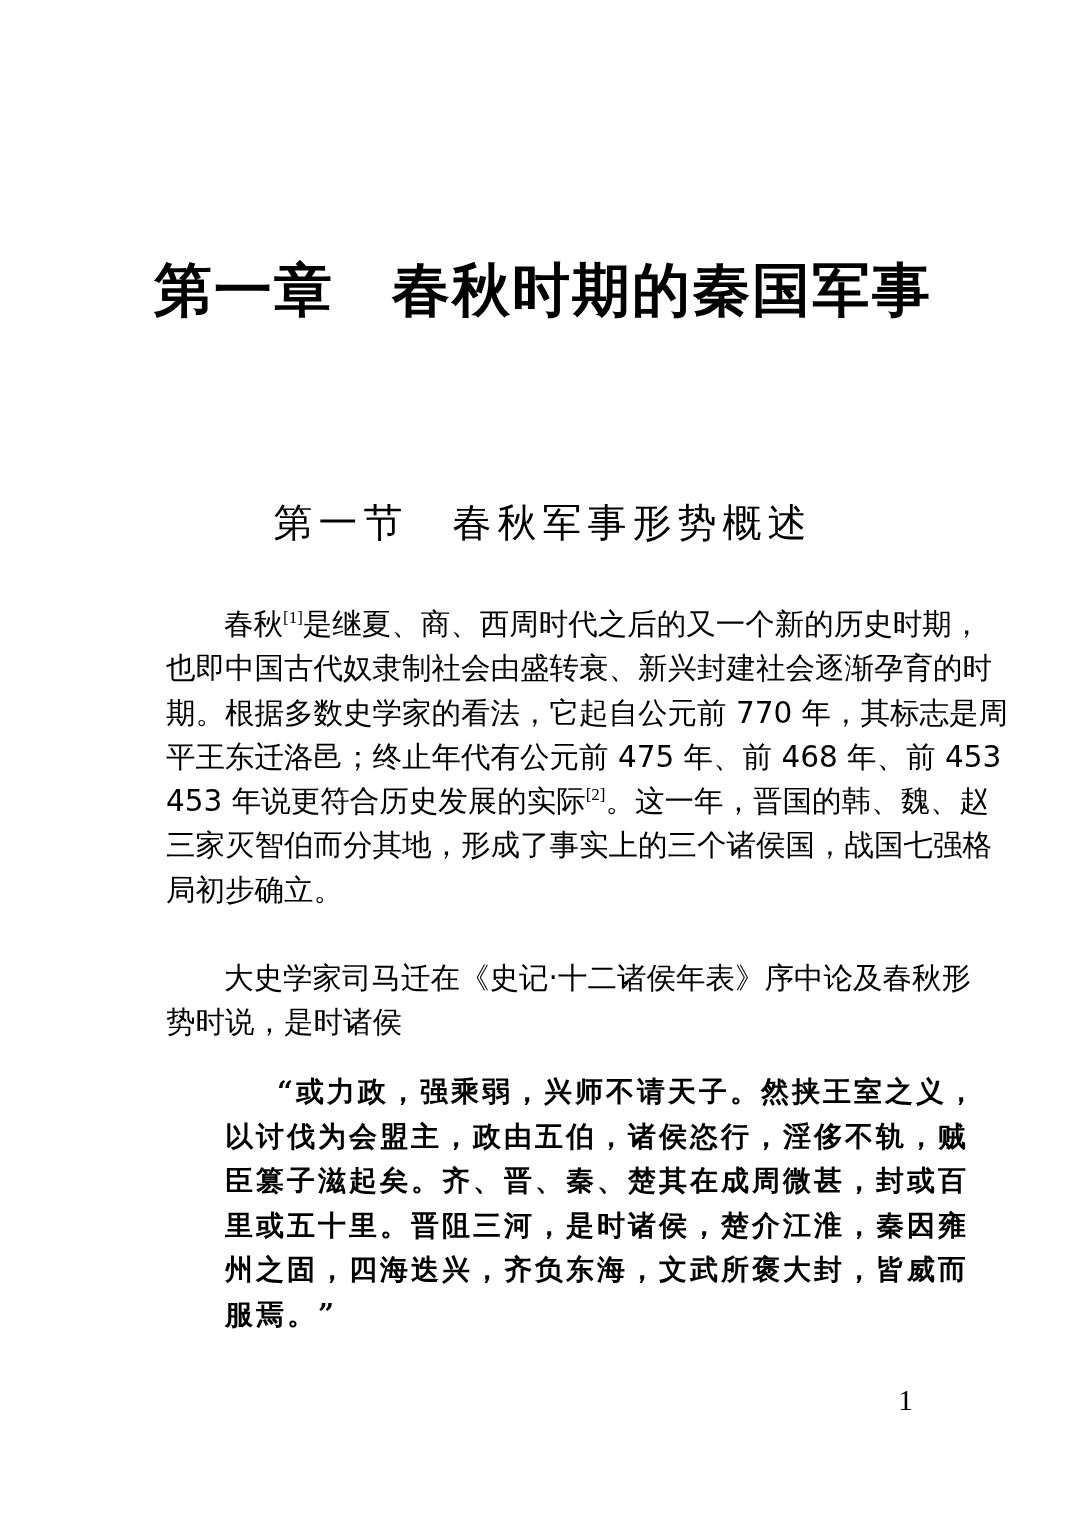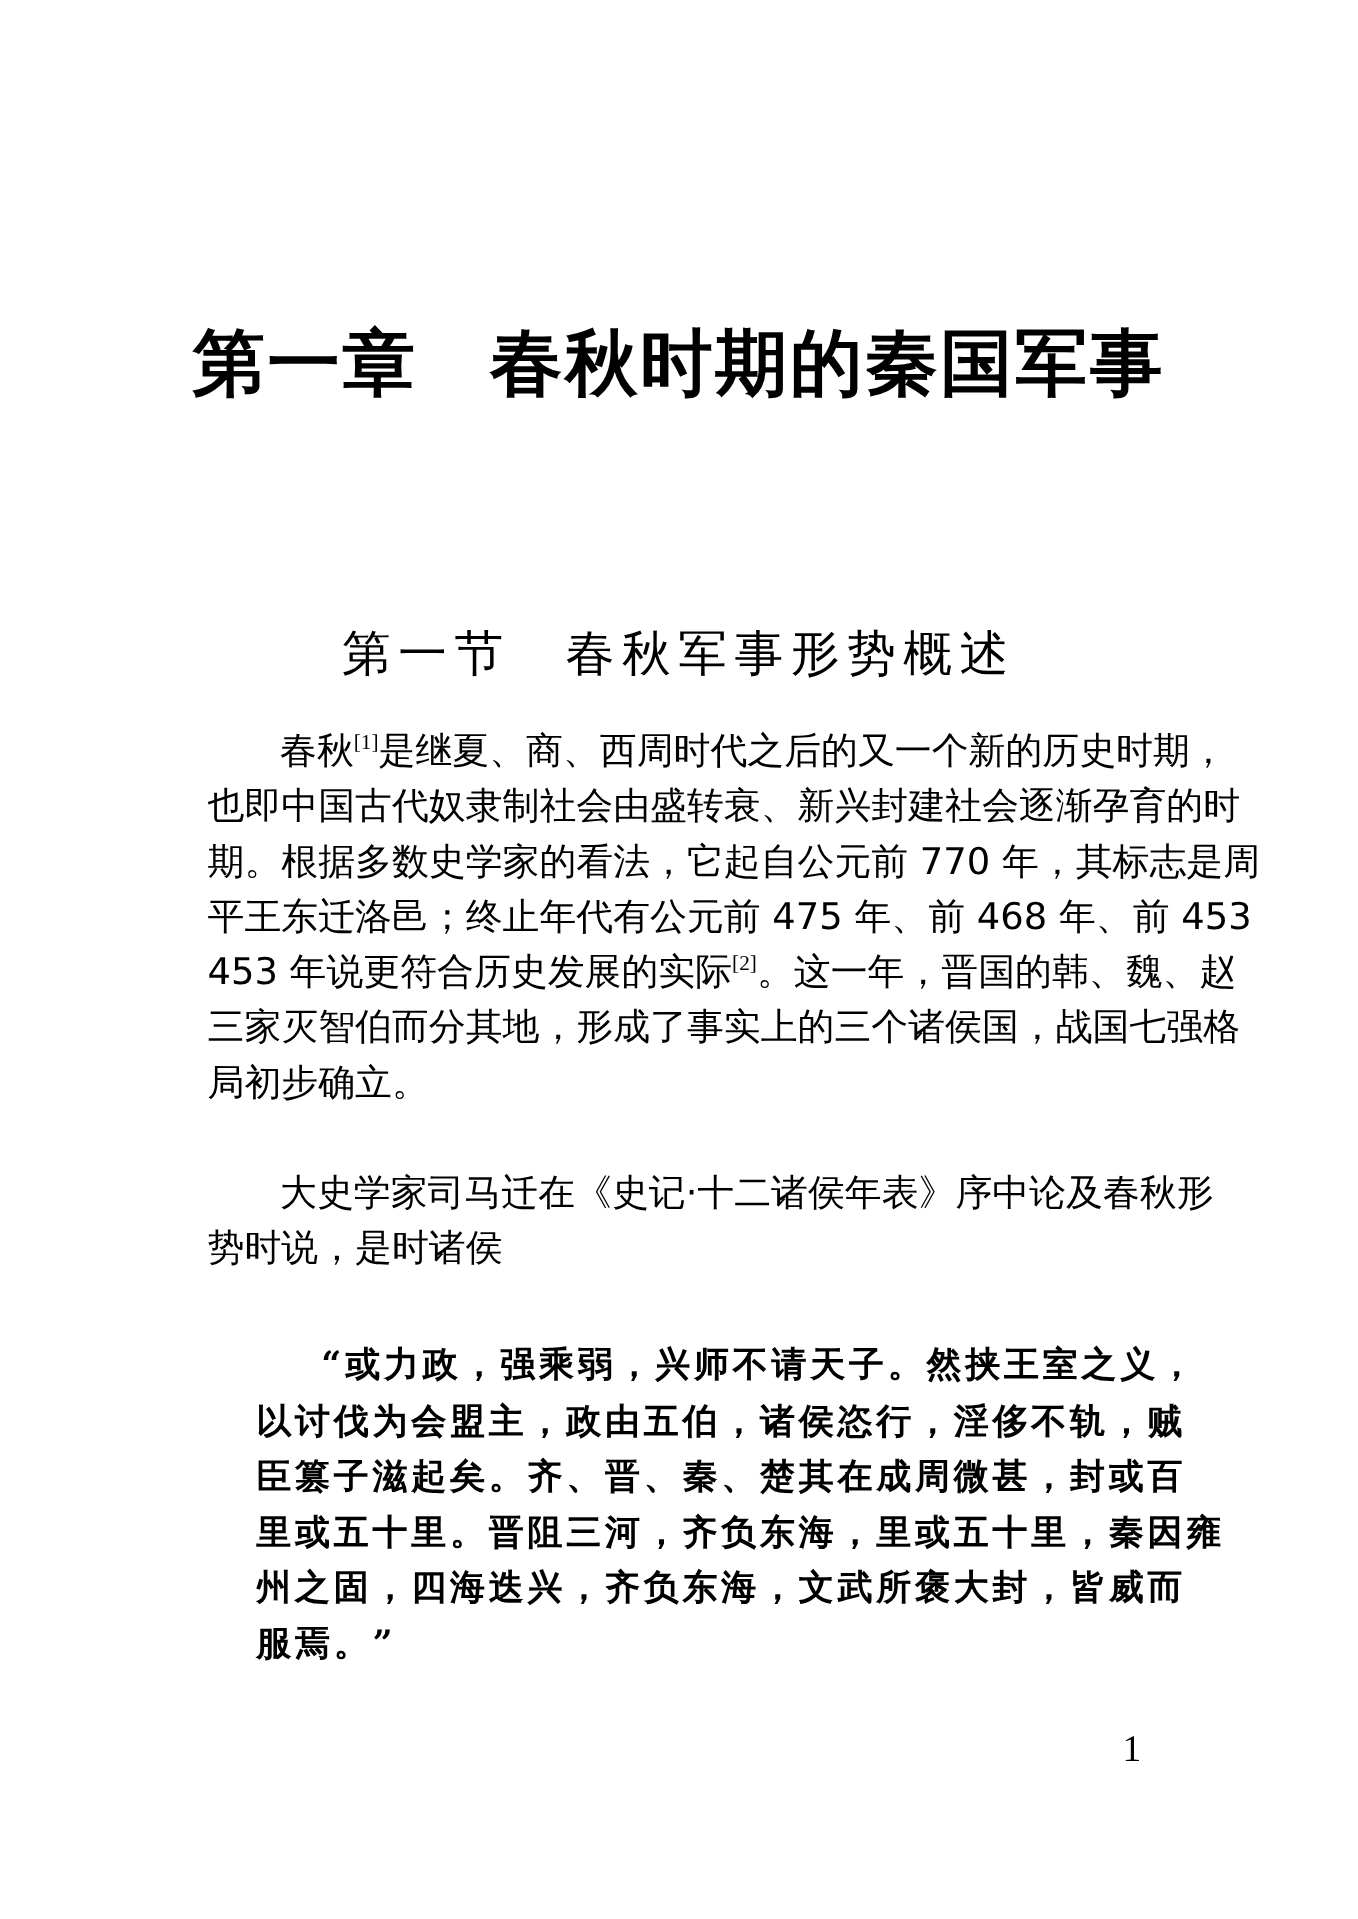--- a/index.html
+++ b/index.html
@@ -5,23 +5,23 @@
   html, body { margin:0; padding:0; background:#ffffff; }
   body { width:1086px; height:1535px; position:relative; overflow:hidden; color:#000; font-family:"DejaVu Serif", serif; }
   .chapter-title { position:absolute; left:0; width:1086px; top:252px; text-align:center; font-size:58px; font-weight:bold; letter-spacing:2px; white-space:nowrap; }
   .chapter-title .num { margin-right:58px;text-align:right; }
   .section-title { position:absolute; left:0; width:1086px; top:496px; text-align:center; font-size:39px; letter-spacing:6px; white-space:nowrap; }
   .section-title .num { margin-right:44px; }
   .body-text { position:absolute; left:166px; width:802px; font-size:29.5px; line-height:44.3px; font-family:"DejaVu Sans", sans-serif; }
   .p1 { top:578px; }
   .p2 { top:932px; }
   .line { white-space:nowrap; display:block; }
-  .indent { padding-left:58px; }
+  .indent { padding-left:58px;margin-top:24px; }
   sup { font-size:17px; vertical-align:super; line-height:0; font-family:"Liberation Serif", serif; }
-  .quote { position:absolute; left:205px; width:700px; top:1070px; font-size:28px; line-height:44.6px; font-family:"DejaVu Serif", serif; font-weight:bold; letter-spacing:3px; }
+  .quote { position:absolute; left:225px; width:700px; top:1070px; font-size:28px; line-height:44.6px; font-family:"DejaVu Serif", serif; font-weight:bold; letter-spacing:3px; }
   .quote .first { padding-left:52px; }
   .page-number { position:absolute; left:898px; top:1383px; font-size:30px; font-family:"Liberation Serif", serif; }
 </style>
 </head>
 <body>
 
 <div class="chapter-title">
   <span class="num">第一章</span><span>春秋时期的秦国军事</span>
 </div>
 
@@ -41,18 +41,18 @@
 
 <div class="body-text p2">
   <span class="line indent">大史学家司马迁在《史记·十二诸侯年表》序中论及春秋形</span>
   <span class="line">势时说，是时诸侯</span>
 </div>
 
 <div class="quote">
   <span class="line first">“或力政，强乘弱，兴师不请天子。然挟王室之义，</span>
   <span class="line">以讨伐为会盟主，政由五伯，诸侯恣行，淫侈不轨，贼</span>
   <span class="line">臣篡子滋起矣。齐、晋、秦、楚其在成周微甚，封或百</span>
-  <span class="line">里或五十里。晋阻三河，齐负东海，里或五十里，秦因雍</span>
+  <span class="line">里或五十里。晋阻三河，是时诸侯，楚介江淮，秦因雍</span>
   <span class="line">州之固，四海迭兴，齐负东海，文武所褒大封，皆威而</span>
   <span class="line">服焉。”</span>
 </div>
 
 <div class="page-number">1</div>
 
 </body></html>

